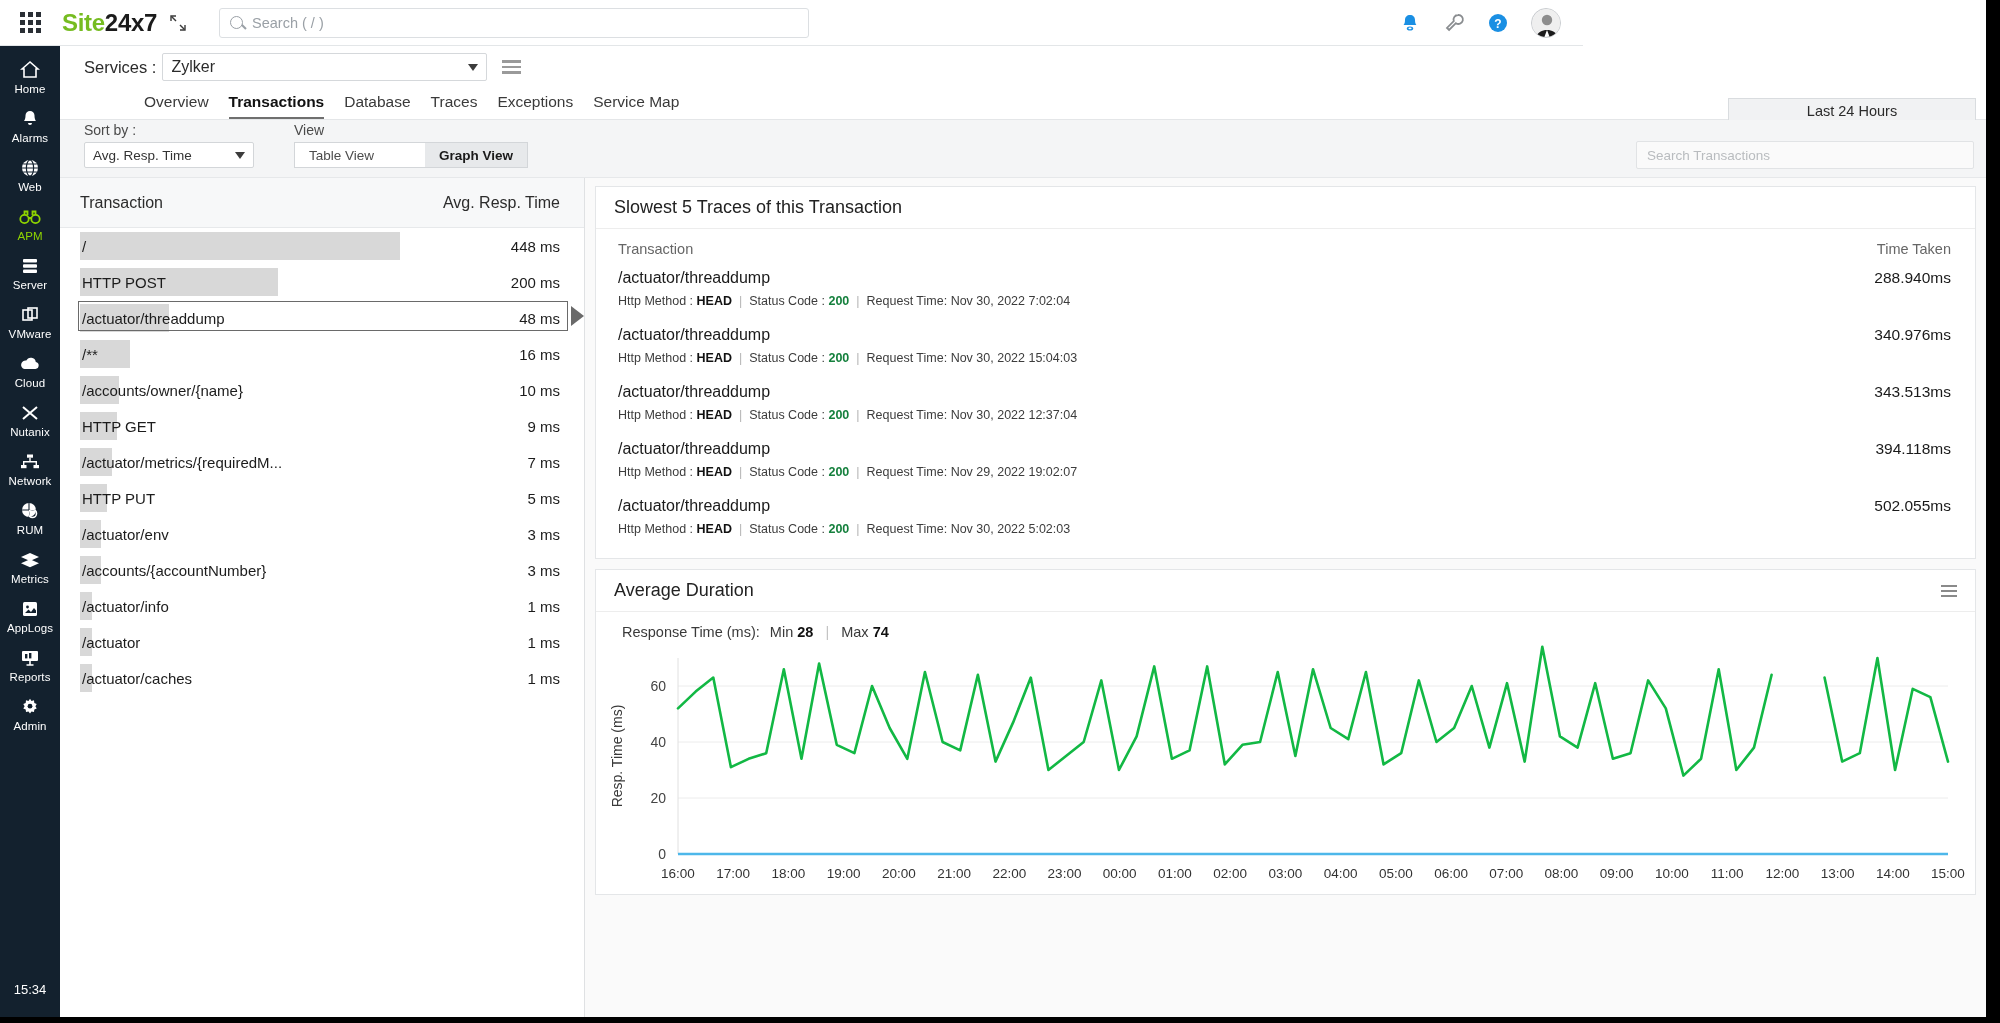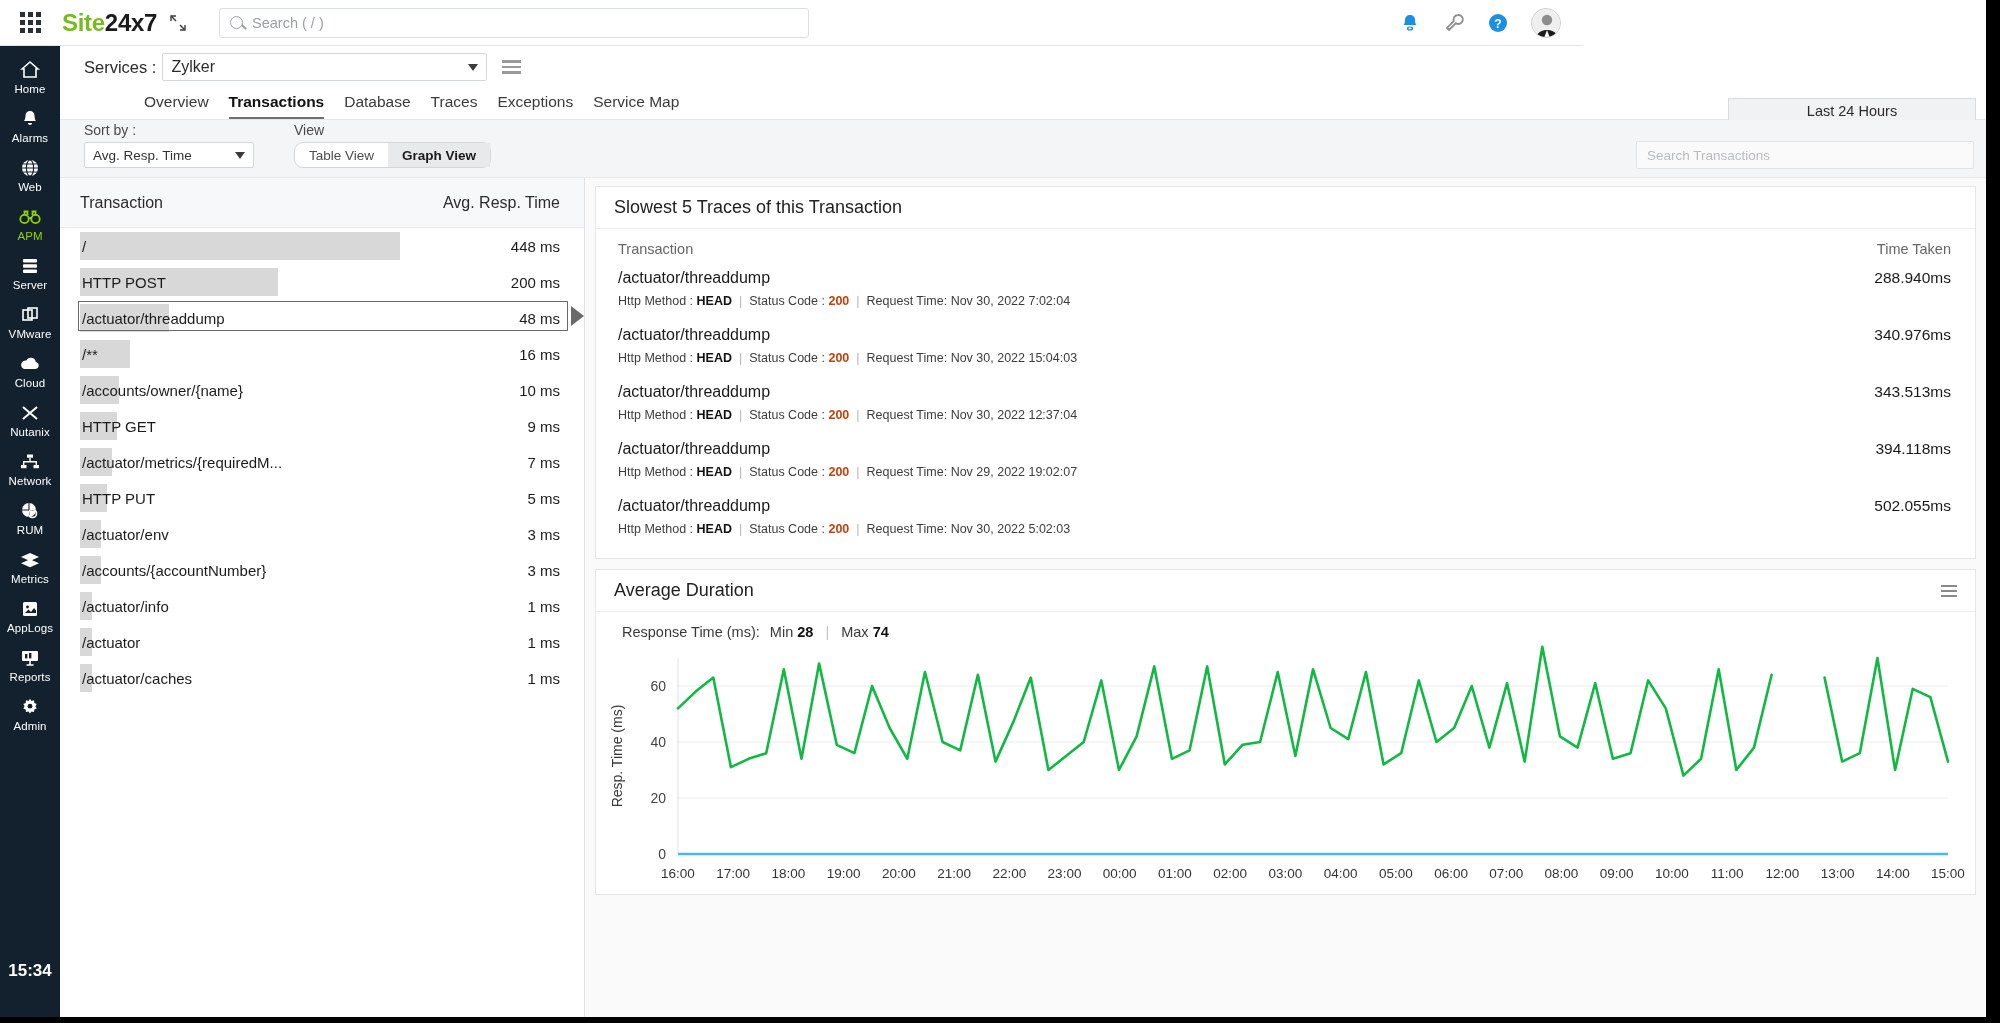--- a/index.html
+++ b/index.html
@@ -67,21 +67,21 @@
     display: flex; flex-direction: column; align-items: center;
   }
   .nav-item {
     width: 60px; padding: 7px 0 6px; display: flex; flex-direction: column;
     align-items: center; cursor: pointer; color: #ffffff;
   }
   .nav-item .ni-ico { height: 22px; display: flex; align-items: center; justify-content: center; }
   .nav-item .ni-lbl { font-size: 11.5px; margin-top: 2px; letter-spacing: .1px; }
   .nav-item.active { color: #8fd400; }
   #nav-clock {
-    margin-top: auto; margin-bottom: 36px; font-size: 17px; color: #ffffff; font-weight: bold;
+    margin-top: auto; margin-bottom: 20px; font-size: 13px; color: #ffffff;
   }
 
   
   #page {
     position: absolute; left: 60px; top: 46px; width: 1940px; height: 977px;
     background: #fafafa;
   }
   #svcbar { height: 42px; display: flex; align-items: center; padding-left: 24px; background:#fff; }
   #svc-label { font-size: 16.5px; color: #2b2b2b; margin-right: 6px; }
   #svc-select {
@@ -112,21 +112,21 @@
     display: flex; align-items: flex-end; padding: 0 0 9px 24px; position: relative;
   }
   .ctrl-group { display: flex; flex-direction: column; }
   .ctrl-lbl { font-size: 14px; color: #4a4a4a; margin-bottom: 4px; }
   #sortby-select {
     width: 170px; height: 26px; border: 1px solid #d3d6d9; background: #fff;
     display: flex; align-items: center; padding: 0 8px; font-size: 13.5px;
     color: #333; cursor: pointer; border-radius: 2px;
   }
   #view-group { margin-left: 40px; }
-  #view-toggle { display: flex; border: 1px solid #d3d6d9; border-radius: 9px; background: #fff; height: 26px; }
+  #view-toggle { display: flex; border: 1px solid #d3d6d9; border-radius: 0; background: #fff; height: 26px; gap: 37px; }
   .vt-btn {
     padding: 0 14px; display: flex; align-items: center; font-size: 13.5px;
     color: #4c4c4c; cursor: pointer;
   }
   .vt-btn.active { background: #e7e9eb; color: #1a1a1a; font-weight: bold; }
   #search-tx {
     position: absolute; right: 26px; bottom: 8px; width: 338px; height: 28px;
     border: 1px solid #e1e3e5; background: #fafafa; border-radius: 2px;
     display: flex; align-items: center; padding: 0 10px;
   }
@@ -195,21 +195,21 @@
     display: flex; padding: 12px 24px 2px 22px; font-size: 14.5px; color: #666;
   }
   #traces-colhead .r { margin-left: auto; }
   .trace-row { padding: 10px 24px 8px 22px; }
   .trace-top { display: flex; align-items: baseline; }
   .trace-name { font-size: 16px; color: #1a1a1a; }
   .trace-time { margin-left: auto; font-size: 15.5px; color: #1a1a1a; }
   .trace-meta { margin-top: 7px; font-size: 12.5px; color: #3c3c3c; }
   .trace-meta b { font-weight: bold; color: #111; }
   .trace-meta .sep { color: #b5b5b5; margin: 0 7px; }
-  .trace-meta .code { color: #c2410c; font-weight: bold; }
+  .trace-meta .code { color: #15803d; font-weight: bold; }
 
   
   #chart-sub { padding: 12px 0 4px 26px; font-size: 14.5px; color: #3a3a3a; }
   #chart-sub .k { color: #3a3a3a; }
   #chart-sub b { font-weight: bold; color: #111; }
   #chart-sub .bar { color: #c3c3c3; margin: 0 8px; }
   #chartbox { position: relative; height: 250px; }
 
   
   #scroll-track {

